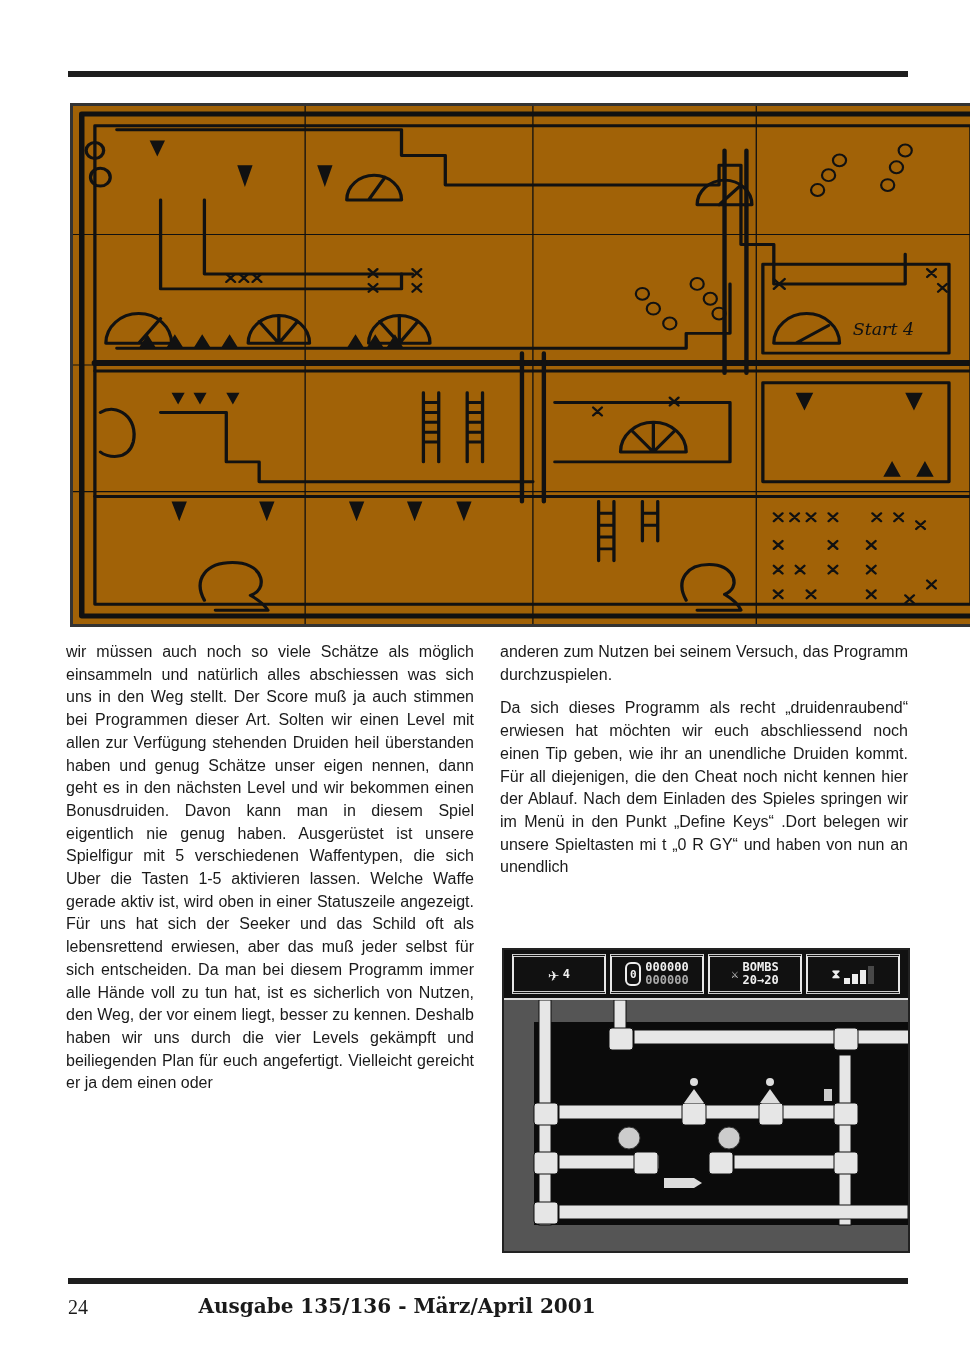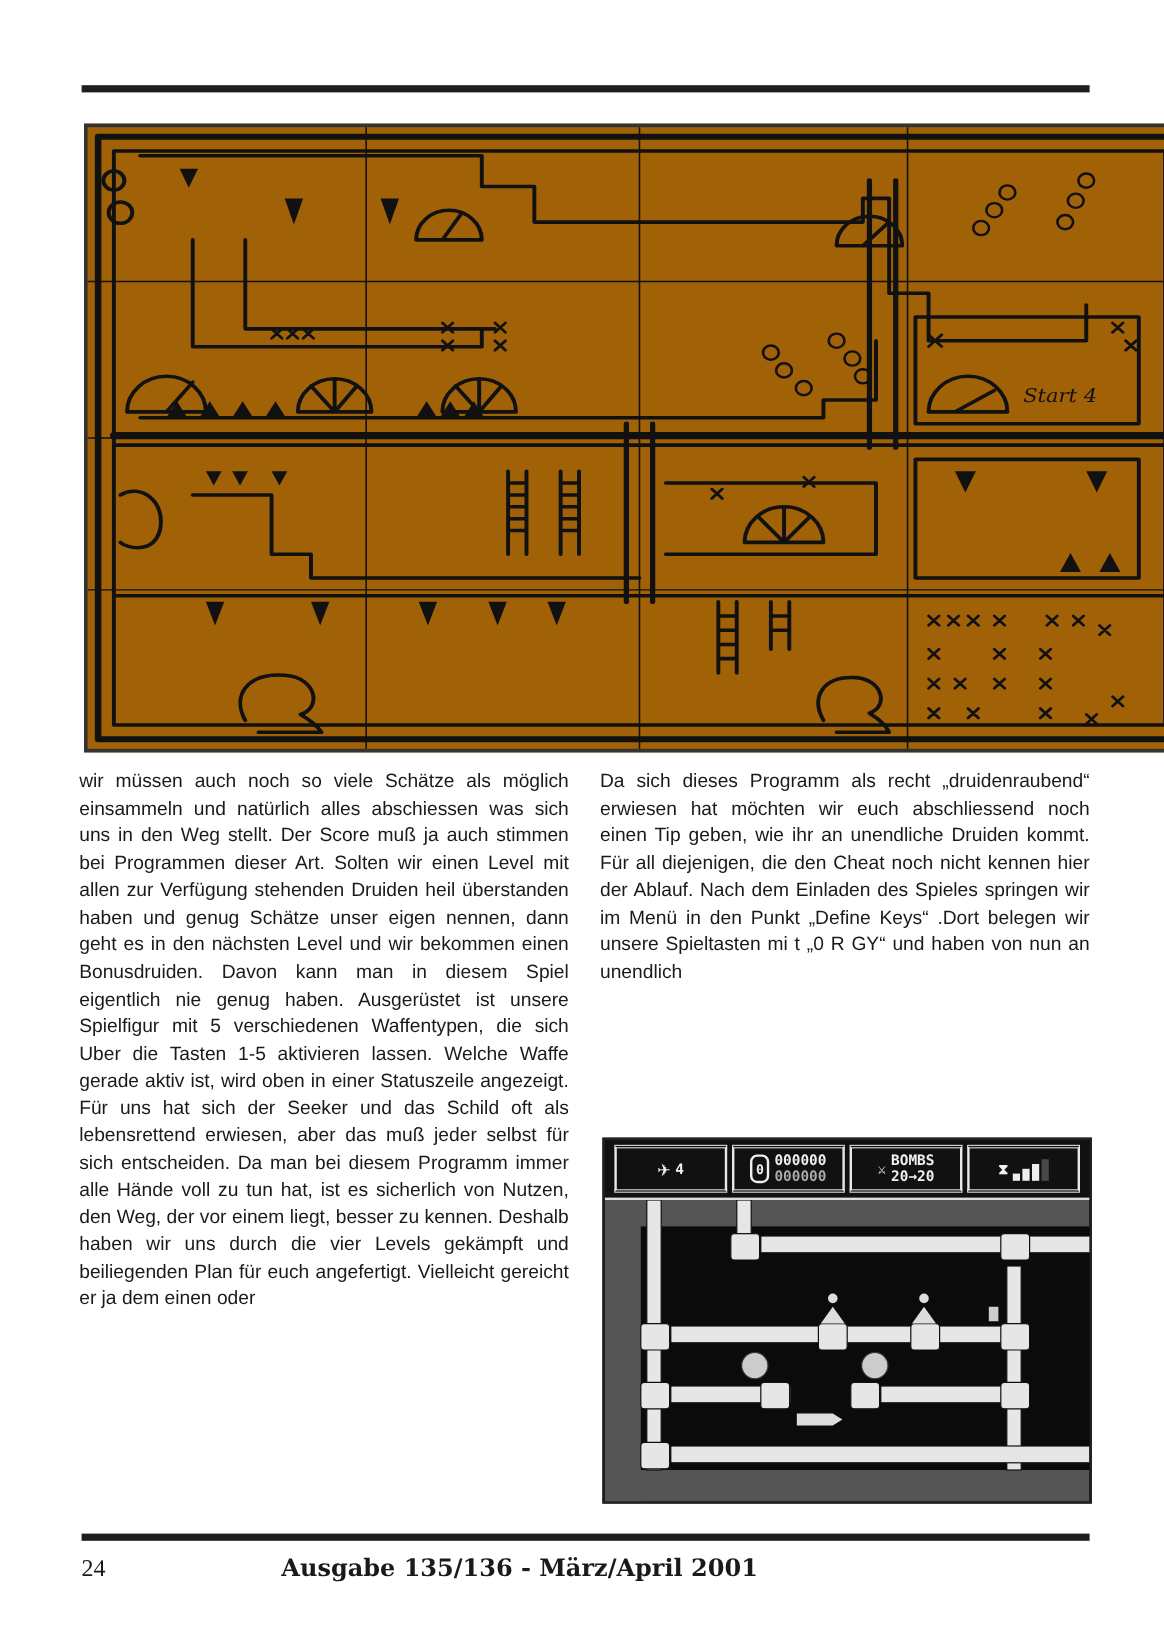--- a/index.html
+++ b/index.html
@@ -52,21 +52,21 @@
   .game-area { position: absolute; left: 0; top: 50px; width: 100%; height: 255px; }
   .game-area svg { width: 100%; height: 100%; display: block; }
 
   .footer-page {
     position: absolute; left: 68px; top: 1296px; font-size: 20px; color: #1a1a1a;
     font-family: Liberation Serif, serif;
   }
   .footer-issue {
     position: absolute; left: 0; width: 774px; top: 1294px; text-align: center;
     font-family: "DejaVu Serif", serif; font-weight: bold; font-size: 20px; color: #1a1a1a;
-    padding-left: 20px; box-sizing: border-box; margin-left: 36px;
+    padding-left: 20px; box-sizing: border-box;
   }
 </style>
 </head>
 <body>
 
 <div class="rule top"></div>
 
 <div class="map">
   <svg viewBox="0 0 842 524" preserveAspectRatio="none">
     <g fill="none" stroke="#111" stroke-width="3" stroke-linecap="round" stroke-linejoin="round">
@@ -158,20 +158,21 @@
       <path d="M740 375 l8 -16 l8 16 Z M770 375 l8 -16 l8 16 Z"></path>
     </g>
     <text x="712" y="232" font-family="DejaVu Serif, serif" font-style="italic" font-size="16" fill="#111">Start 4</text>
   </svg>
 </div>
 
 <div class="col left">
   <p>wir müssen auch noch so viele Schätze als möglich einsammeln und natürlich alles abschiessen was sich uns in den Weg stellt. Der Score muß ja auch stimmen bei Programmen dieser Art. Solten wir einen Level mit allen zur Verfügung stehenden Druiden heil überstanden haben und genug Schätze unser eigen nennen, dann geht es in den nächsten Level und wir bekommen einen Bonusdruiden. Davon kann man in diesem Spiel eigentlich nie genug haben. Ausgerüstet ist unsere Spielfigur mit 5 verschiedenen Waffentypen, die sich Uber die Tasten 1-5 aktivieren lassen. Welche Waffe gerade aktiv ist, wird oben in einer Statuszeile angezeigt. Für uns hat sich der Seeker und das Schild oft als lebensrettend erwiesen, aber das muß jeder selbst für sich entscheiden. Da man bei diesem Programm immer alle Hände voll zu tun hat, ist es sicherlich von Nutzen, den Weg, der vor einem liegt, besser zu kennen. Deshalb haben wir uns durch die vier Levels gekämpft und beiliegenden Plan für euch angefertigt. Vielleicht gereicht er ja dem einen oder</p>
 </div>
 <div class="col right">
+  <p class="right-tail">anderen zum Nutzen bei seinem Versuch, das Programm durchzuspielen.</p>
   <p>Da sich dieses Programm als recht „druidenraubend“ erwiesen hat möchten wir euch abschliessend noch einen Tip geben, wie ihr an unendliche Druiden kommt. Für all diejenigen, die den Cheat noch nicht kennen hier der Ablauf. Nach dem Einladen des Spieles springen wir im Menü in den Punkt „Define Keys“ .Dort belegen wir unsere Spieltasten mi t „0 R GY“ und haben von nun an unendlich</p>
 </div>
 
 <div class="game">
   <div class="hud">
     <div class="hud-cell">
       <span class="ship-glyph">✈</span>
       <span>4</span>
     </div>
     <div class="hud-cell">

